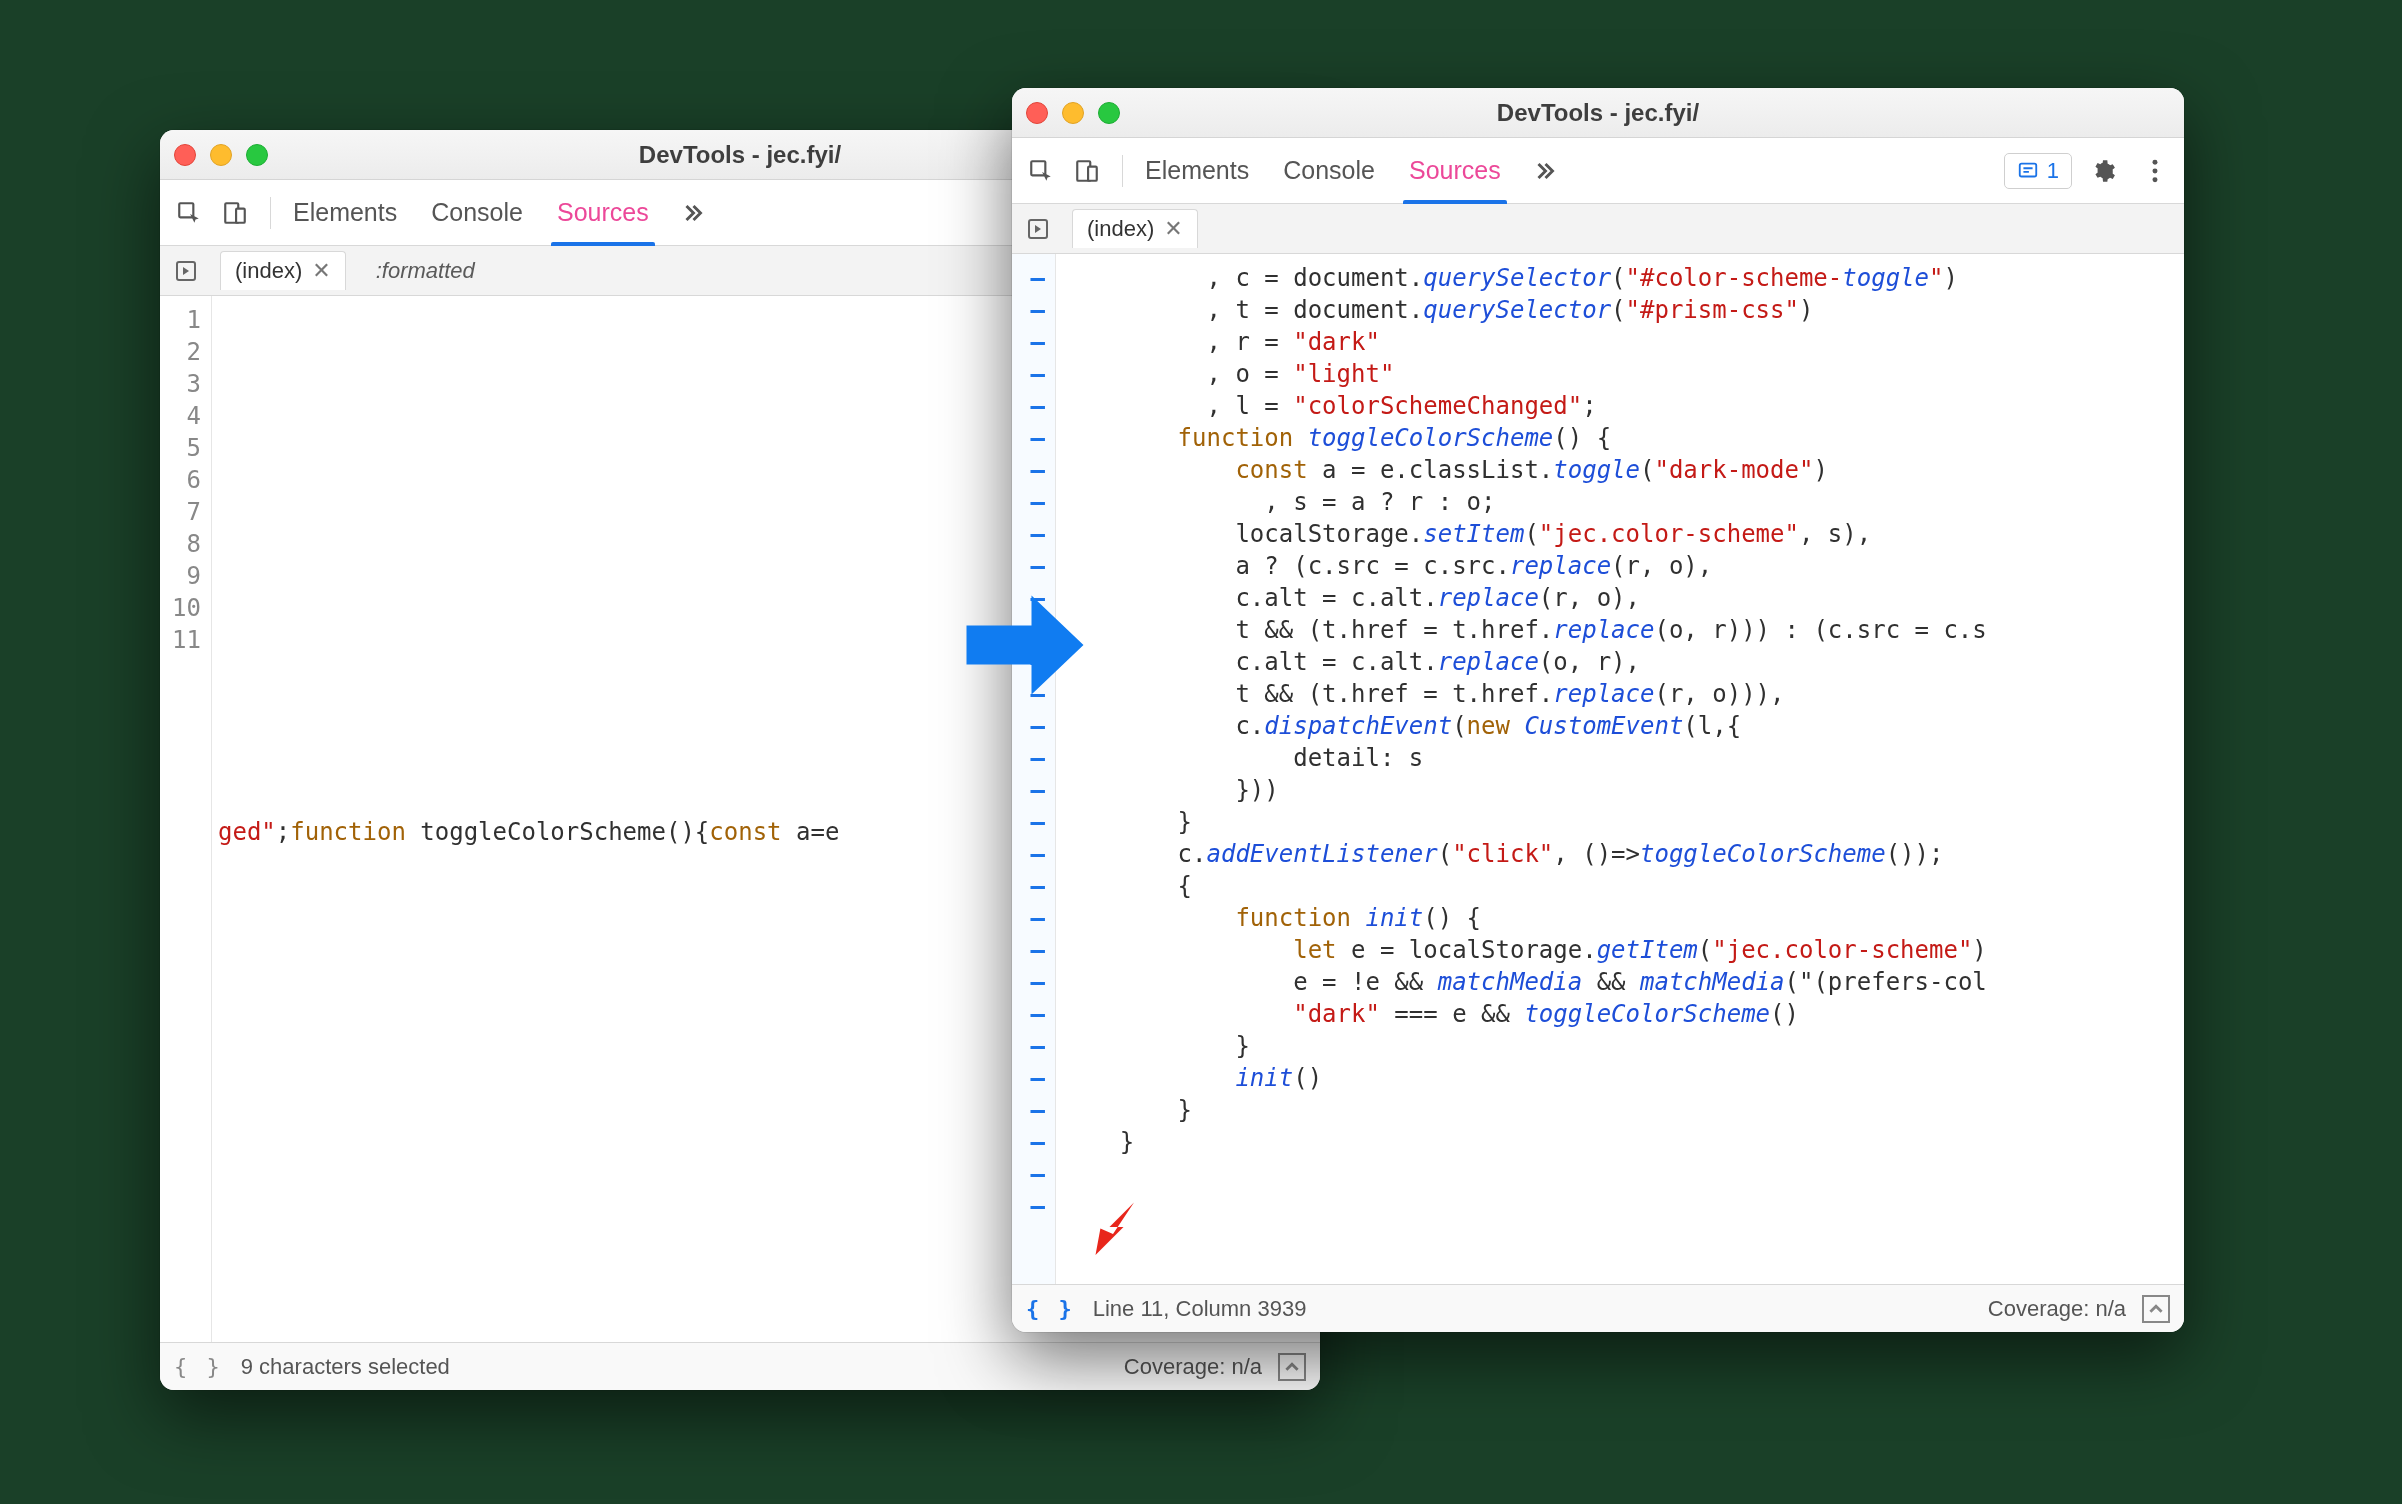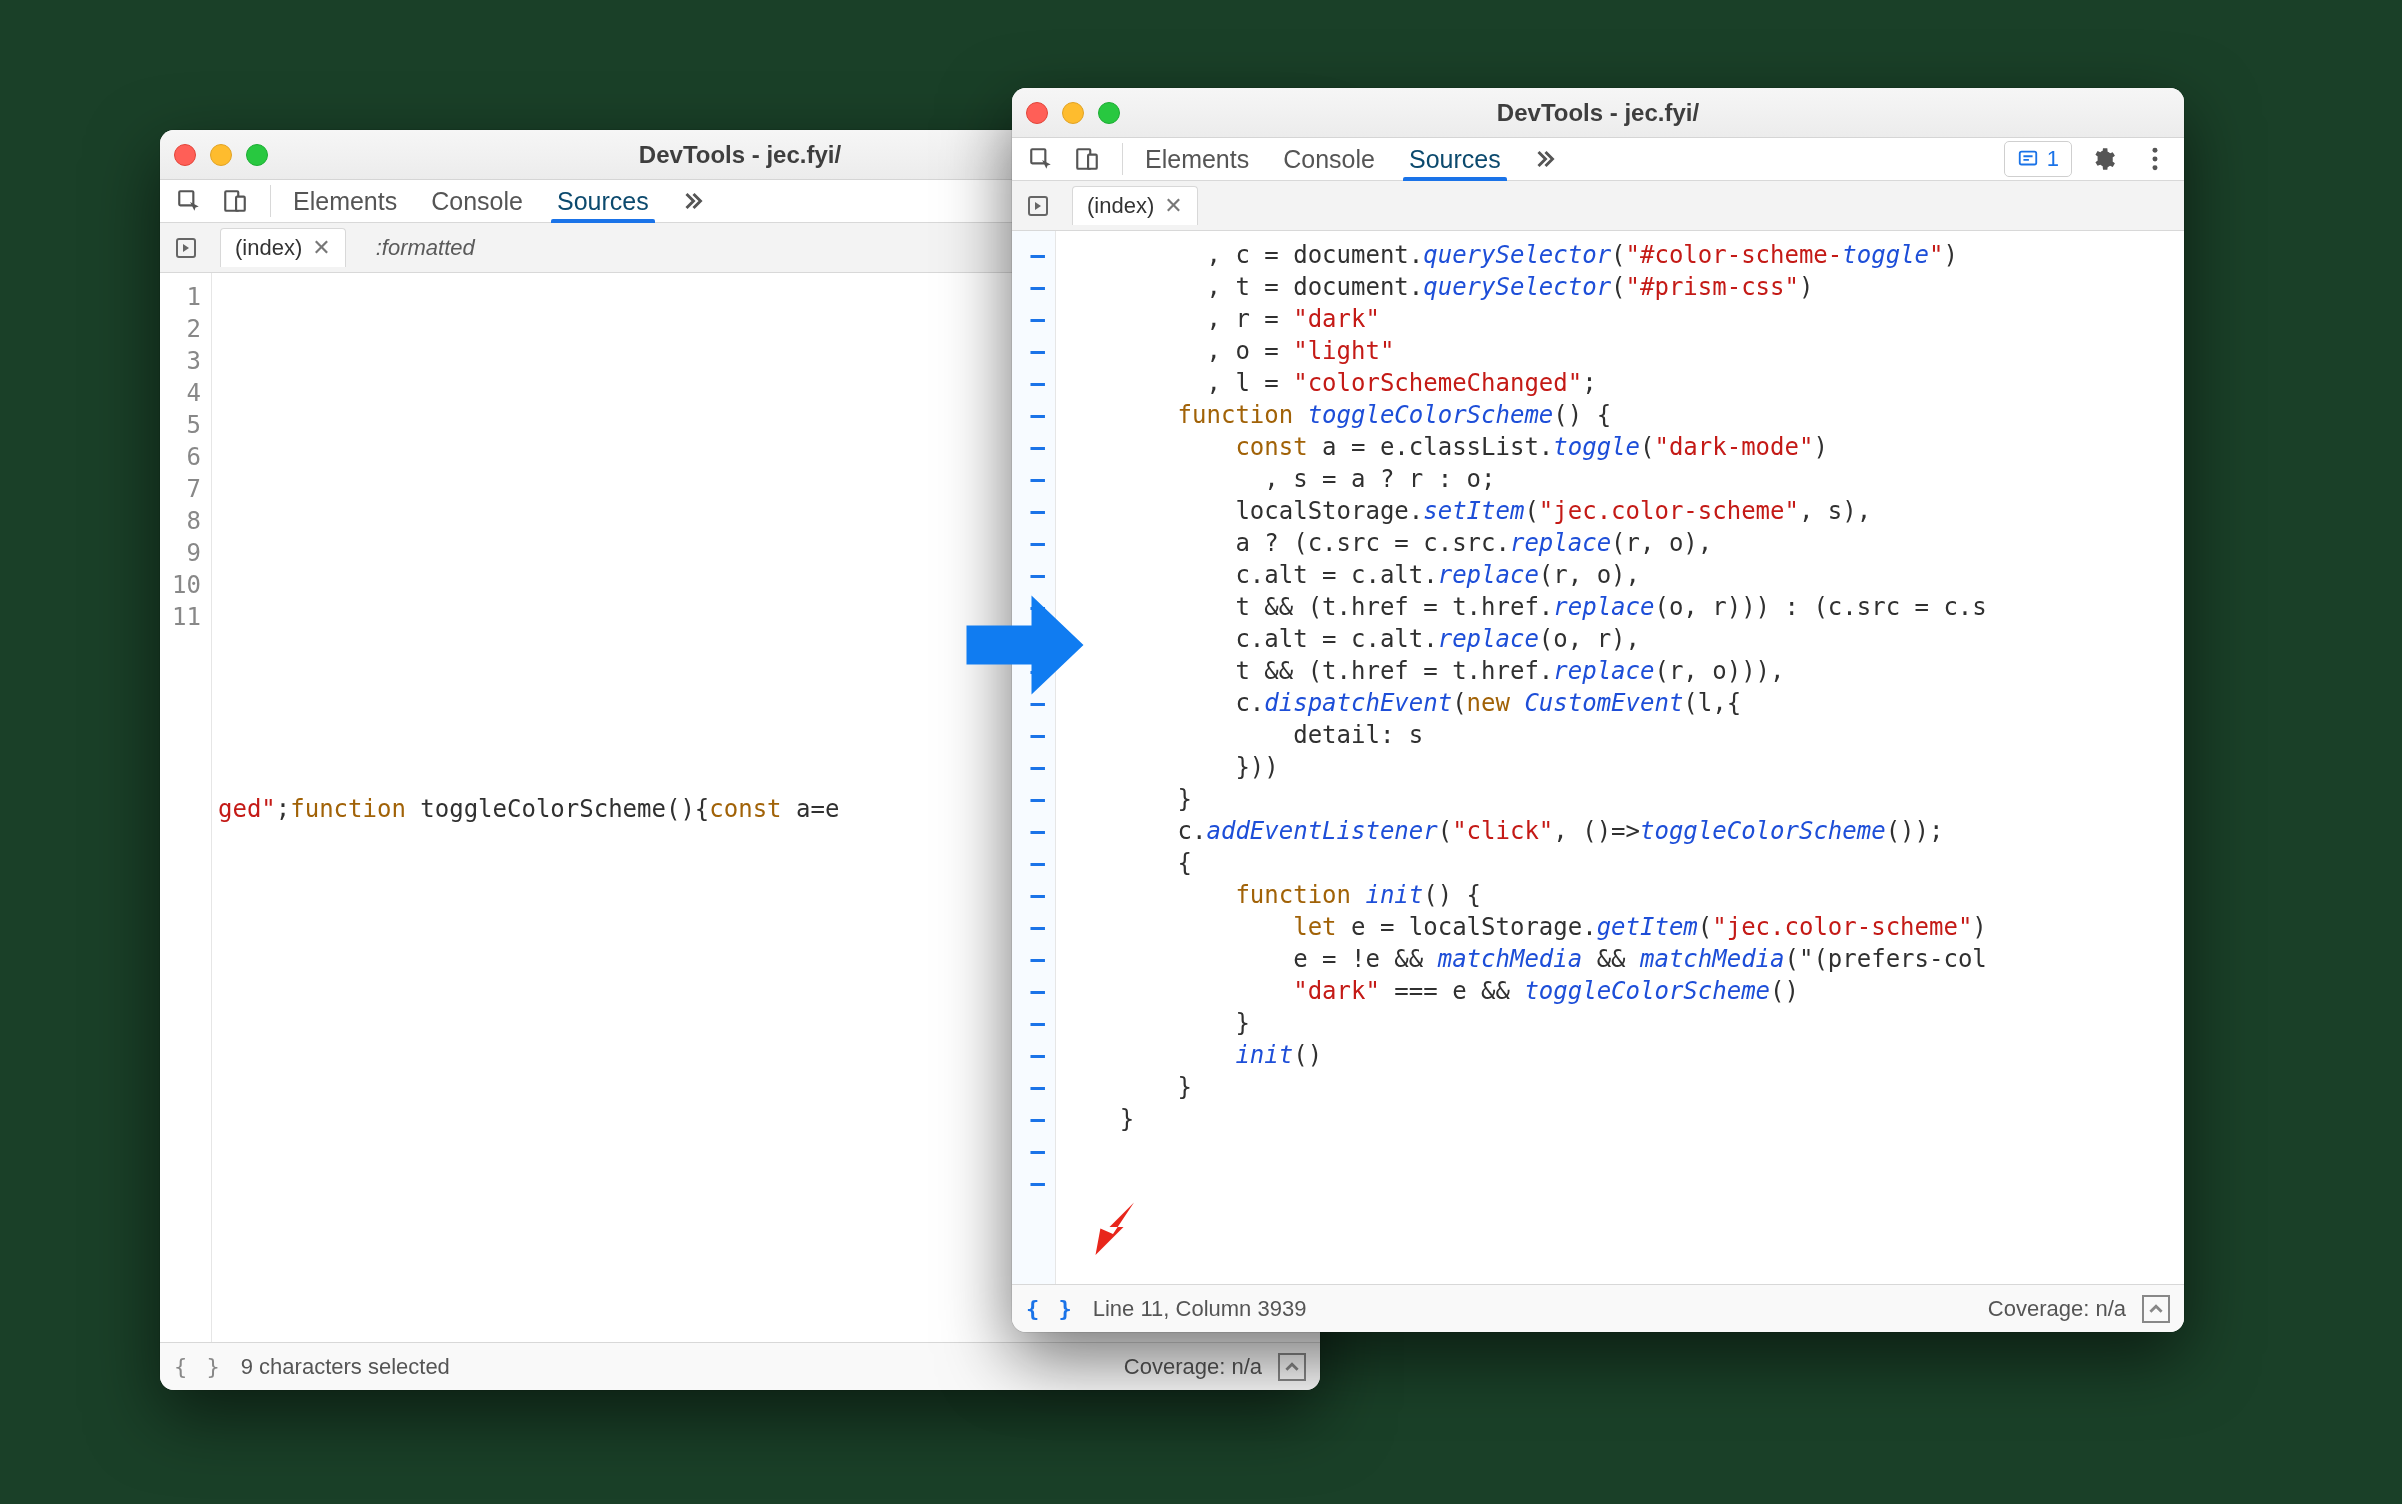--- a/index.html
+++ b/index.html
@@ -34,33 +34,33 @@
   .traffic .dot { width: 22px; height: 22px; border-radius: 50%; }
   .dot.red { background:#ff5f57; border:1px solid #e14539;}
   .dot.yellow { background:#febc2e; border:1px solid #e1a325;}
   .dot.green { background:#28c840; border:1px solid #1dad34;}
   .title {
     position:absolute; left:0; right:0; text-align:center;
     font-size:24px; font-weight:600; color:#3e3e3e; pointer-events:none;
   }
   
   .toolbar {
-    height: 43px;
+    height: 66px;
     display:flex; align-items:center;
     border-bottom:1px solid #d8d8d8;
     padding: 0 8px;
     gap: 4px;
     background:#fff;
   }
   .tb-ico { width:42px; height:42px; display:flex; align-items:center; justify-content:center;
     color:#555; border-radius:4px;}
   .tb-sep { width:1px; height:32px; background:#d8d8d8; margin:0 10px;}
   .tabs { display:flex; gap:34px; align-items:center; height:100%; margin-left:8px;}
   .tab { font-size:25px; color:#555; height:100%; display:flex; align-items:center; position:relative;}
-  .tab.active { color:#0c4a6e; font-weight:500;}
+  .tab.active { color:#ec4899; font-weight:500;}
   .tab.active::after { content:""; position:absolute; bottom:-1px; left:-6px; right:-6px; height:4px; background:#1a73e8; border-radius:2px 2px 0 0;}
   .toolbar .right { margin-left:auto; display:flex; align-items:center; gap:10px;}
   .issues-btn { display:flex; align-items:center; gap:8px;
     border:1px solid #cfcfcf; border-radius:5px; padding:4px 12px; color:#1a73e8; font-size:22px; font-weight:500;}
   
   .subtab {
     height:50px; display:flex; align-items:center;
     border-bottom:1px solid #d8d8d8; background:#f3f3f3;
     padding:0 8px; gap:16px;
   }

